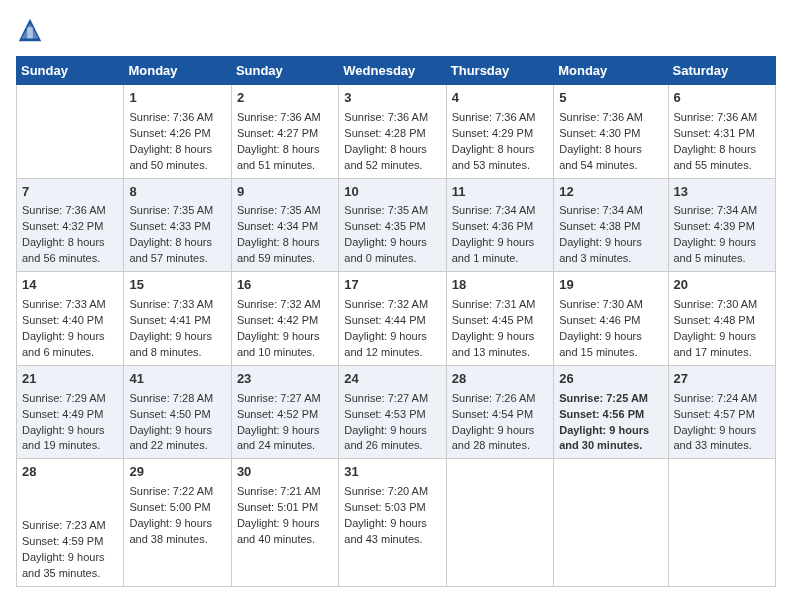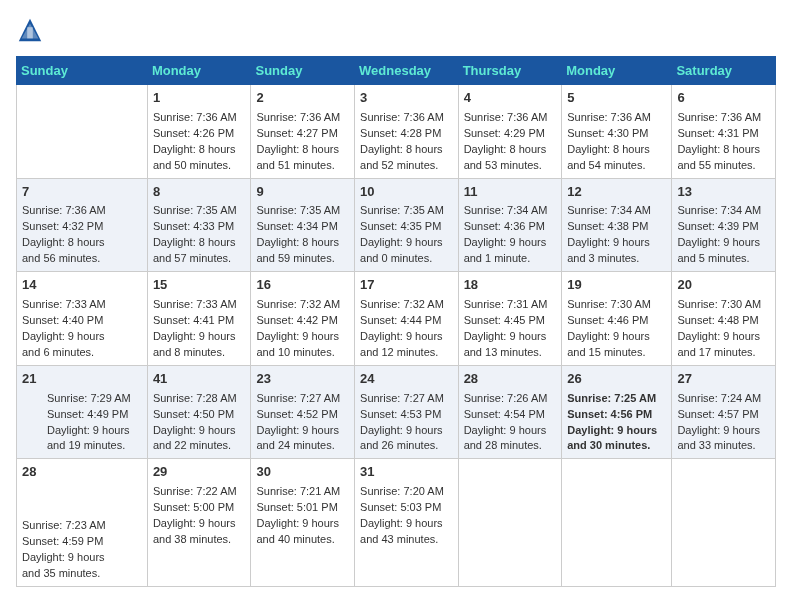--- a/index.html
+++ b/index.html
@@ -47,21 +47,21 @@
       font-weight: normal;
       color: #555;
     }
     table {
       width: 100%;
       border-collapse: collapse;
       font-size: 11.5px;
     }
     thead tr th {
       background: #1a56a0;
-      color: #5eead4;
+      color: #ffffff;
       padding: 6px 4px;
       text-align: left;
       font-size: 13px;
       font-weight: bold;
       border: 1px solid #1a56a0;
     }
     tbody tr td {
       vertical-align: top;
       padding: 4px 5px;
       border: 1px solid #ccc;
@@ -263,21 +263,21 @@
           <span class="day-num">20</span>
           <div class="day-info" style="white-space: pre-line;">Sunrise: 7:30 AM
 Sunset: 4:48 PM
 Daylight: 9 hours
 and 17 minutes.</div>
         </td>
       </tr>
       <tr>
         <td>
           <span class="day-num">21</span>
-          <div class="day-info" style="white-space: pre-line; margin-left: 25px;">Sunrise: 7:29 AM
+          <div class="day-info" style="white-space: pre-line;">Sunrise: 7:29 AM
 Sunset: 4:49 PM
 Daylight: 9 hours
 and 19 minutes.</div>
         </td>
         <td>
           <span class="day-num">41</span>
           <div class="day-info" style="white-space: pre-line;">Sunrise: 7:28 AM
 Sunset: 4:50 PM
 Daylight: 9 hours
 and 22 minutes.</div>

